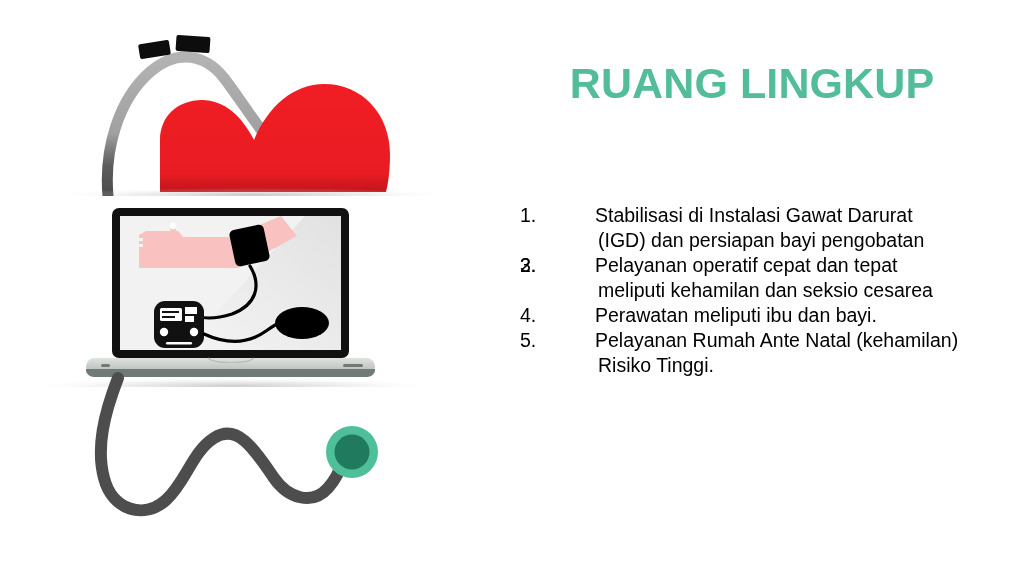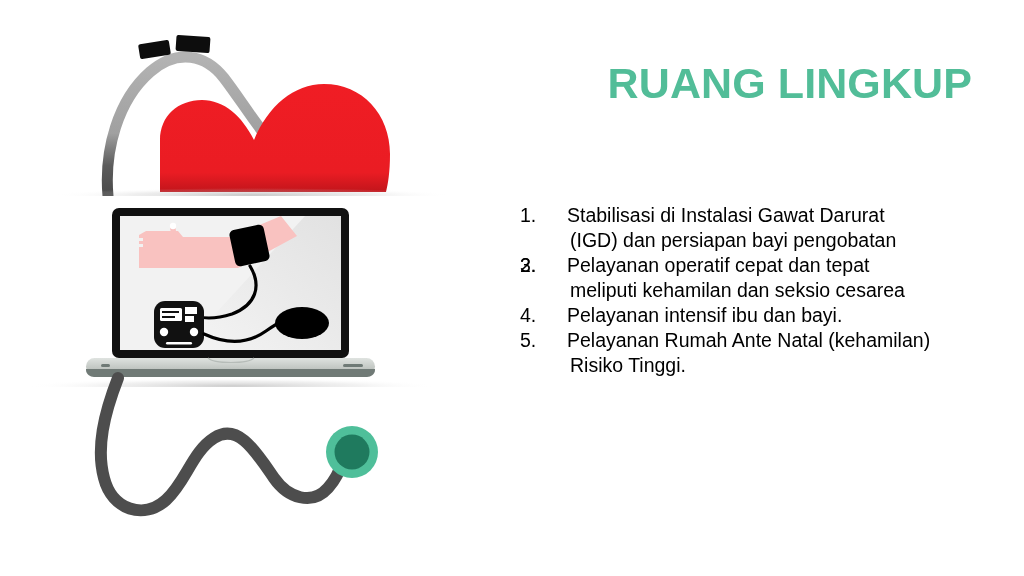--- a/index.html
+++ b/index.html
@@ -39,21 +39,21 @@
     top: 0;
     width: 524px;
     height: 576px;
   }
 
   #title {
     position: absolute;
     right: 52px;
     top: 56px;
     width: 440px;
-    text-align: right;
+    text-align: center;
     font-size: 43px;
     font-weight: bold;
     line-height: 1.28;
     letter-spacing: 0.1px;
     color: #52bd98;
   }
   #title .line {
     display: block;
     white-space: nowrap;
   }
@@ -81,20 +81,21 @@
     font-size: 19.5px;
     line-height: 25px;
     color: #000000;
   }
   .point .body {
     display: block;
   }
   .point .body .l {
     display: block;
     white-space: nowrap;
+    margin-left: 28px;
   }
   .point .body .l.indent {
     padding-left: 3px;
   }
 </style>
 </head>
 <body>
 
 <div id="slide">
 
@@ -265,21 +266,21 @@
         <span class="num">3.</span>
         <span class="body">
           <span class="l">Pelayanan operatif cepat dan tepat</span>
           <span class="l indent"> meliputi kehamilan dan seksio cesarea</span>
         </span>
       </div>
 
       <div class="point">
         <span class="num">4.</span>
         <span class="body">
-          <span class="l"> Pelayanan intensif ibu dan bayi.</span>
+          <span class="l"> Perawatan meliputi ibu dan bayi.</span>
         </span>
       </div>
 
       <div class="point">
         <span class="num">5.</span>
         <span class="body">
           <span class="l">Pelayanan Rumah Ante Natal (kehamilan)</span>
           <span class="l indent"> Risiko Tinggi.</span>
         </span>
       </div>

